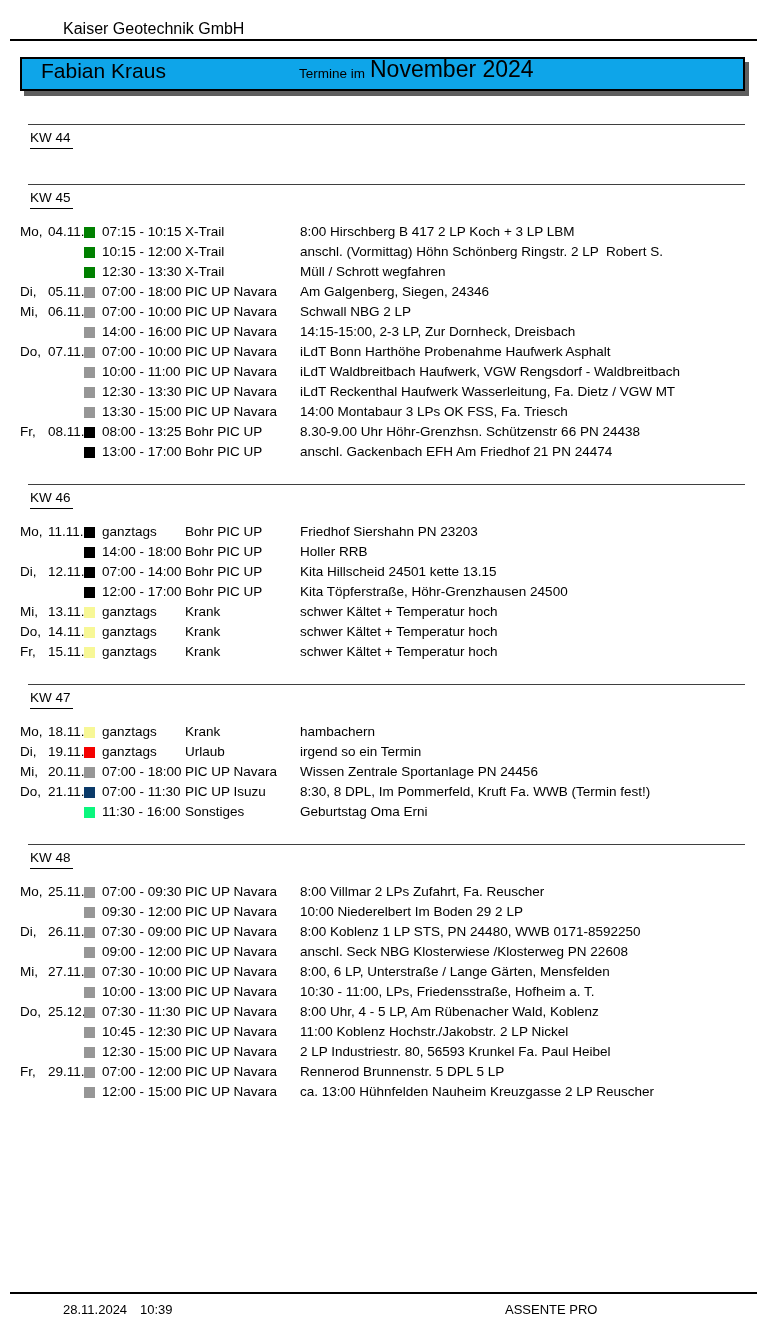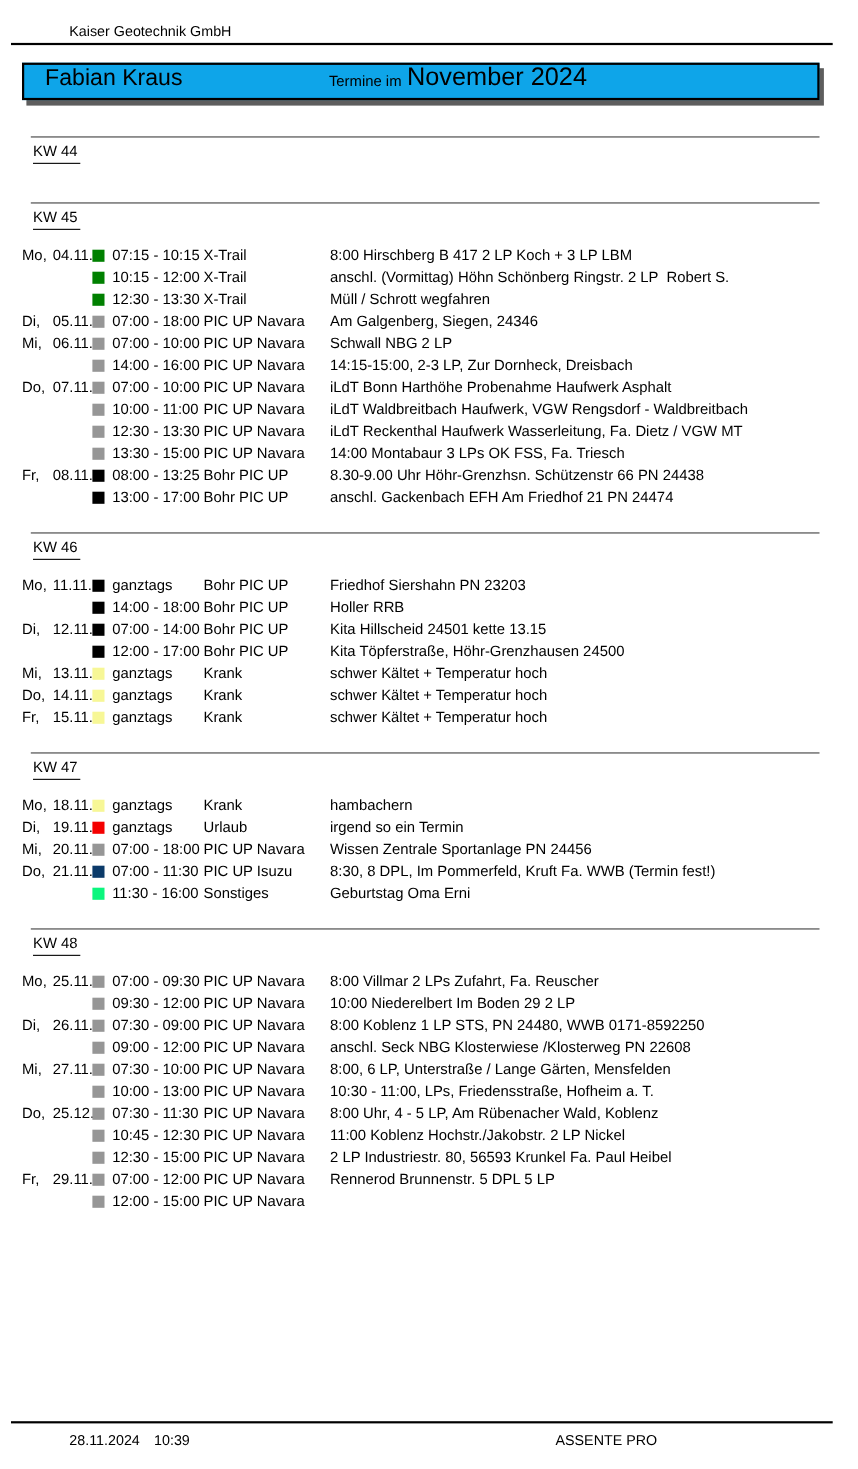--- a/index.html
+++ b/index.html
@@ -1,21 +1,21 @@
 <!DOCTYPE html>
 <html><head>
 <meta charset="utf-8">
 <style>
   html,body{margin:0;padding:0;}
   body{
     width:780px;height:1335px;position:relative;overflow:hidden;
     background:#ffffff;color:#000;
     font-family:"Liberation Sans", sans-serif;
   }
-  .company{position:absolute;left:63px;top:21px;font-size:13px;line-height:15px;}
+  .company{position:absolute;left:63px;top:21px;font-size:16px;line-height:15px;}
   .top-rule{position:absolute;left:10px;right:23px;top:39px;border-top:2px solid #000;}
   .title-box{
     position:absolute;left:20px;top:57px;width:721px;height:30px;
     border:2px solid #000;background:#0ea5e9;box-shadow:4px 5px 0 #5e5e5e;
   }
   .person{position:absolute;left:19px;bottom:6px;font-size:21px;white-space:pre;}
   .prefix{position:absolute;left:277px;bottom:8px;font-size:13.5px;white-space:pre;}
   .month{position:absolute;left:348px;bottom:6px;font-size:23px;white-space:pre;margin-top:24px;}
   .weeks{position:absolute;top:124px;left:0;right:0;}
   .section{padding-bottom:22px;}
@@ -385,20 +385,21 @@
     <span>PIC UP Navara</span>
     <span>Rennerod Brunnenstr. 5 DPL 5 LP</span>
   </div>
 
   <div class="row">
     <span></span>
     <span></span>
     <span class="sqcell"><span class="sq" style="display: block; background: rgb(150, 150, 150);"></span></span>
     <span>12:00 - 15:00</span>
     <span>PIC UP Navara</span>
+    <span>ca. 13:00 Hühnfelden Nauheim Kreuzgasse 2 LP Reuscher</span>
   </div>
 </div>
   </div>
 </div>
 
 <div class="footer">
   <div class="footer-rule"></div>
   <div class="footer-row">
     <span class="f-date">28.11.2024</span>
     <span class="f-time">10:39</span>

